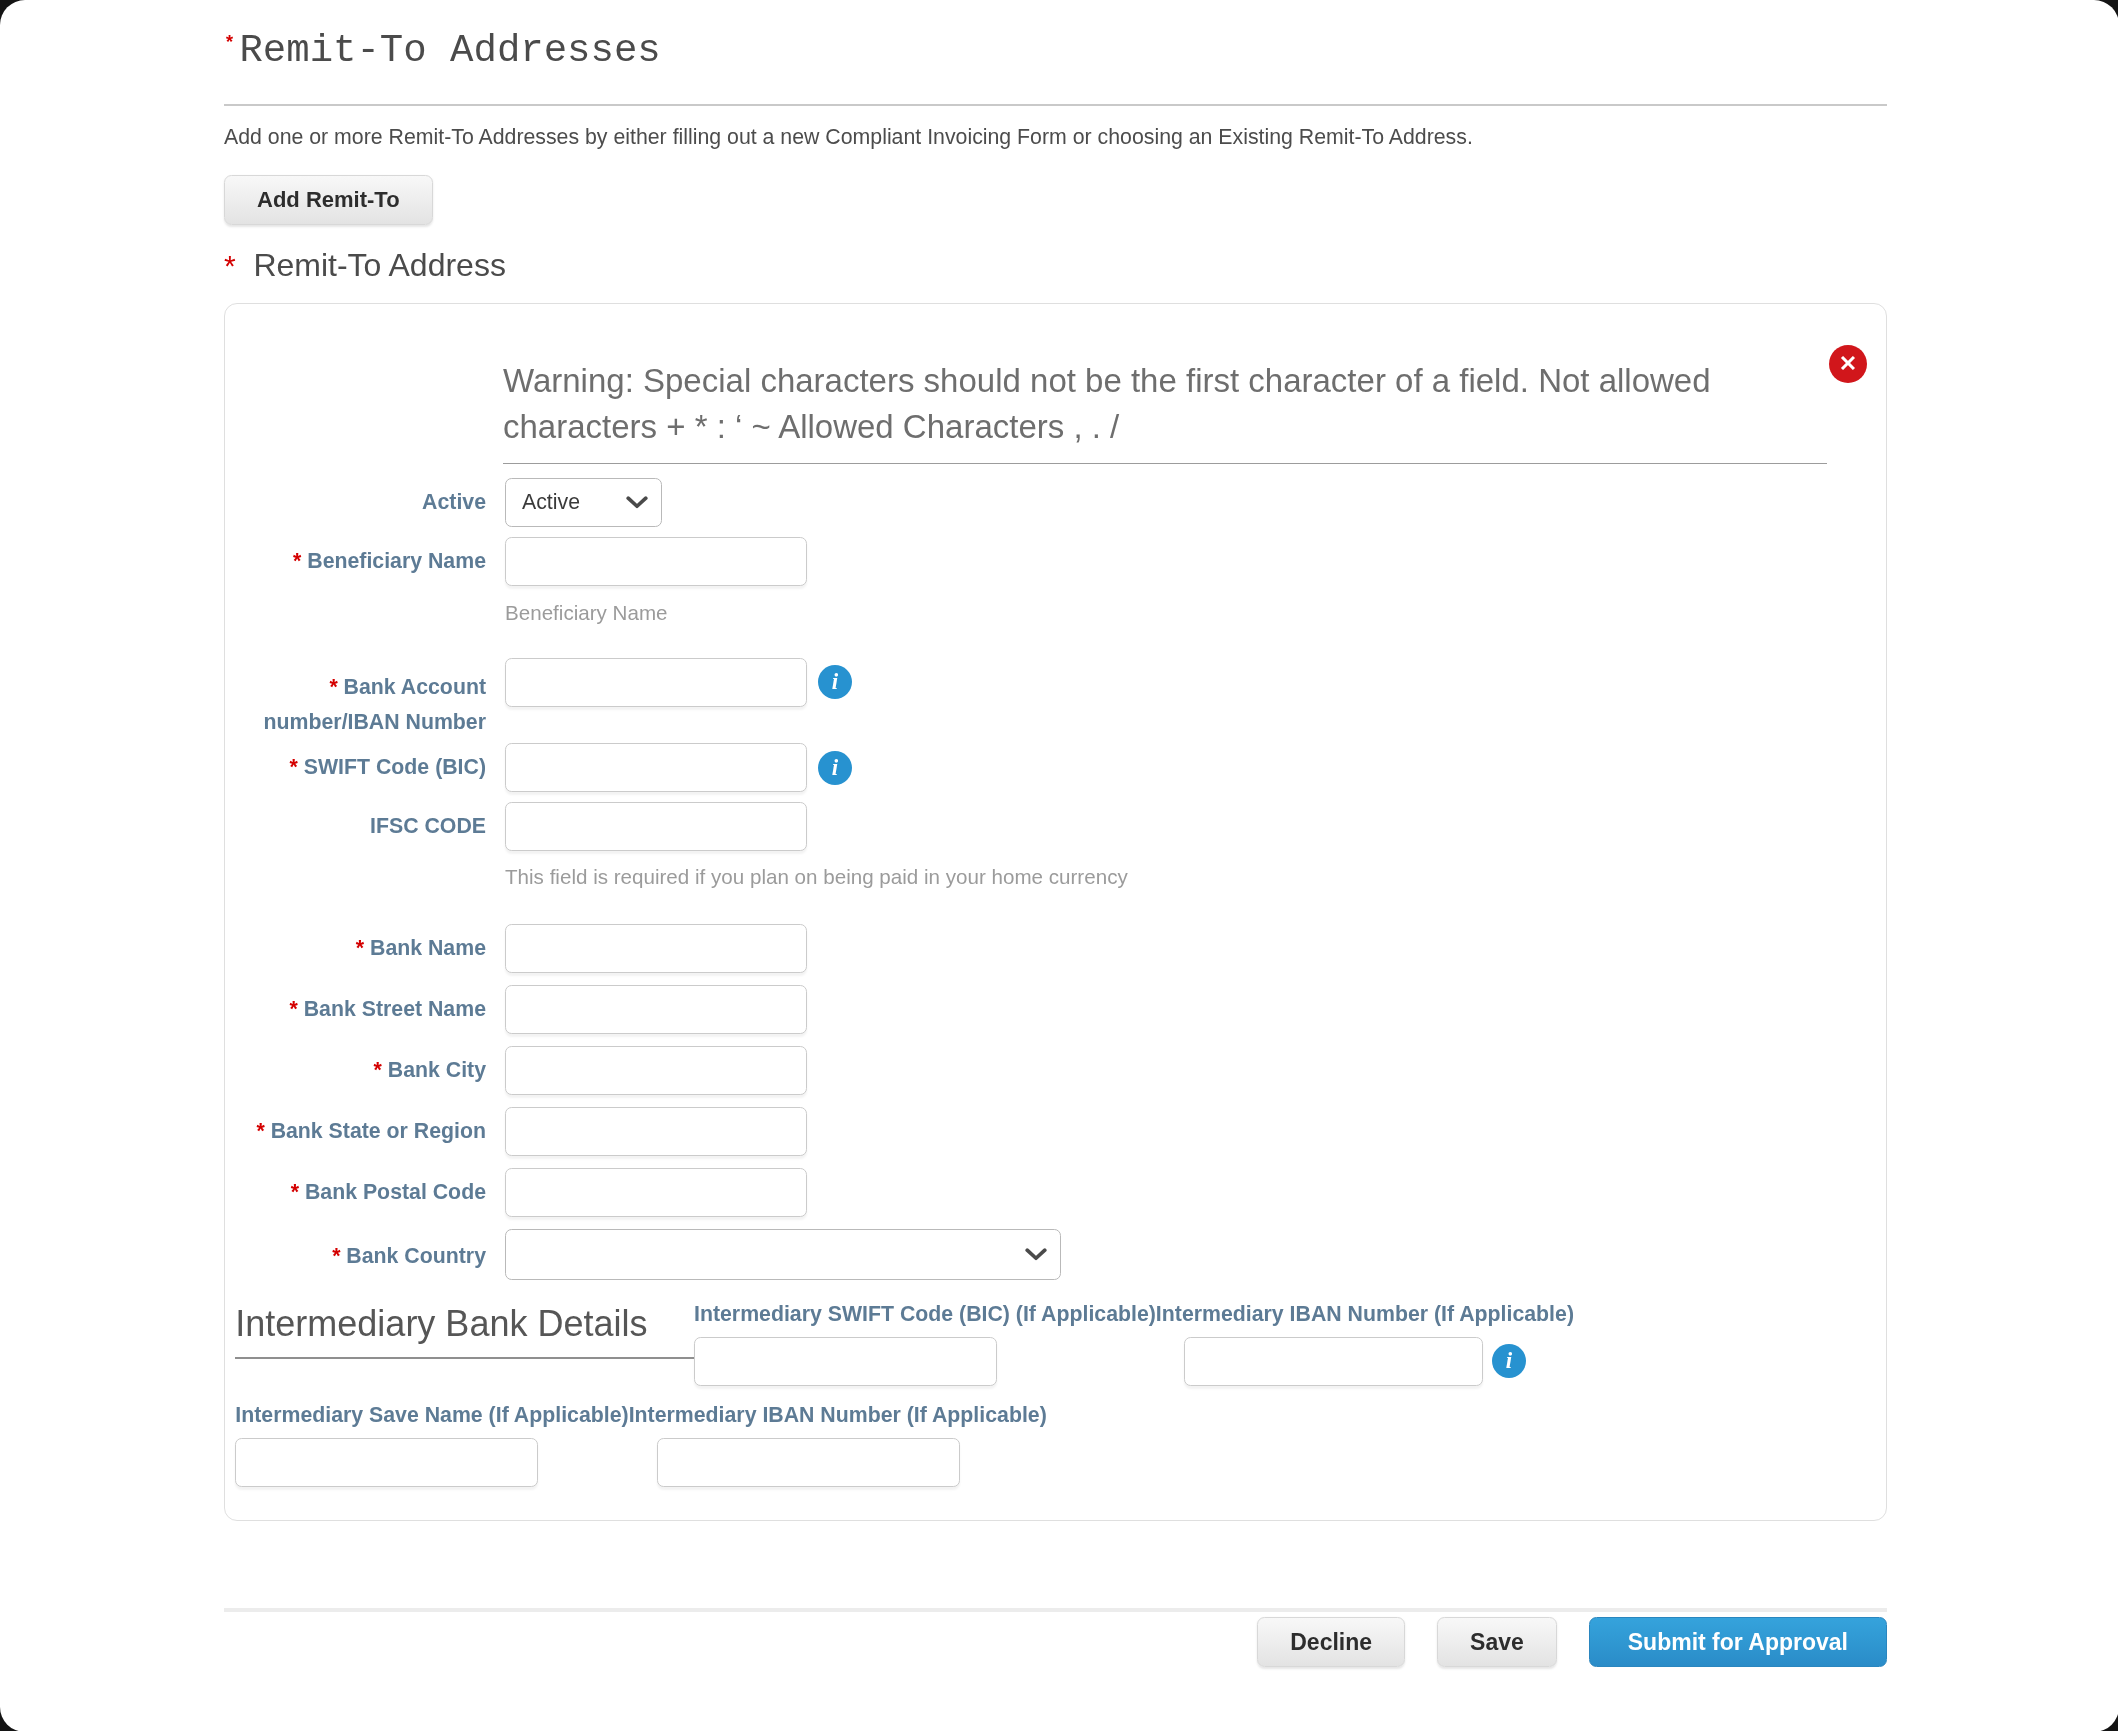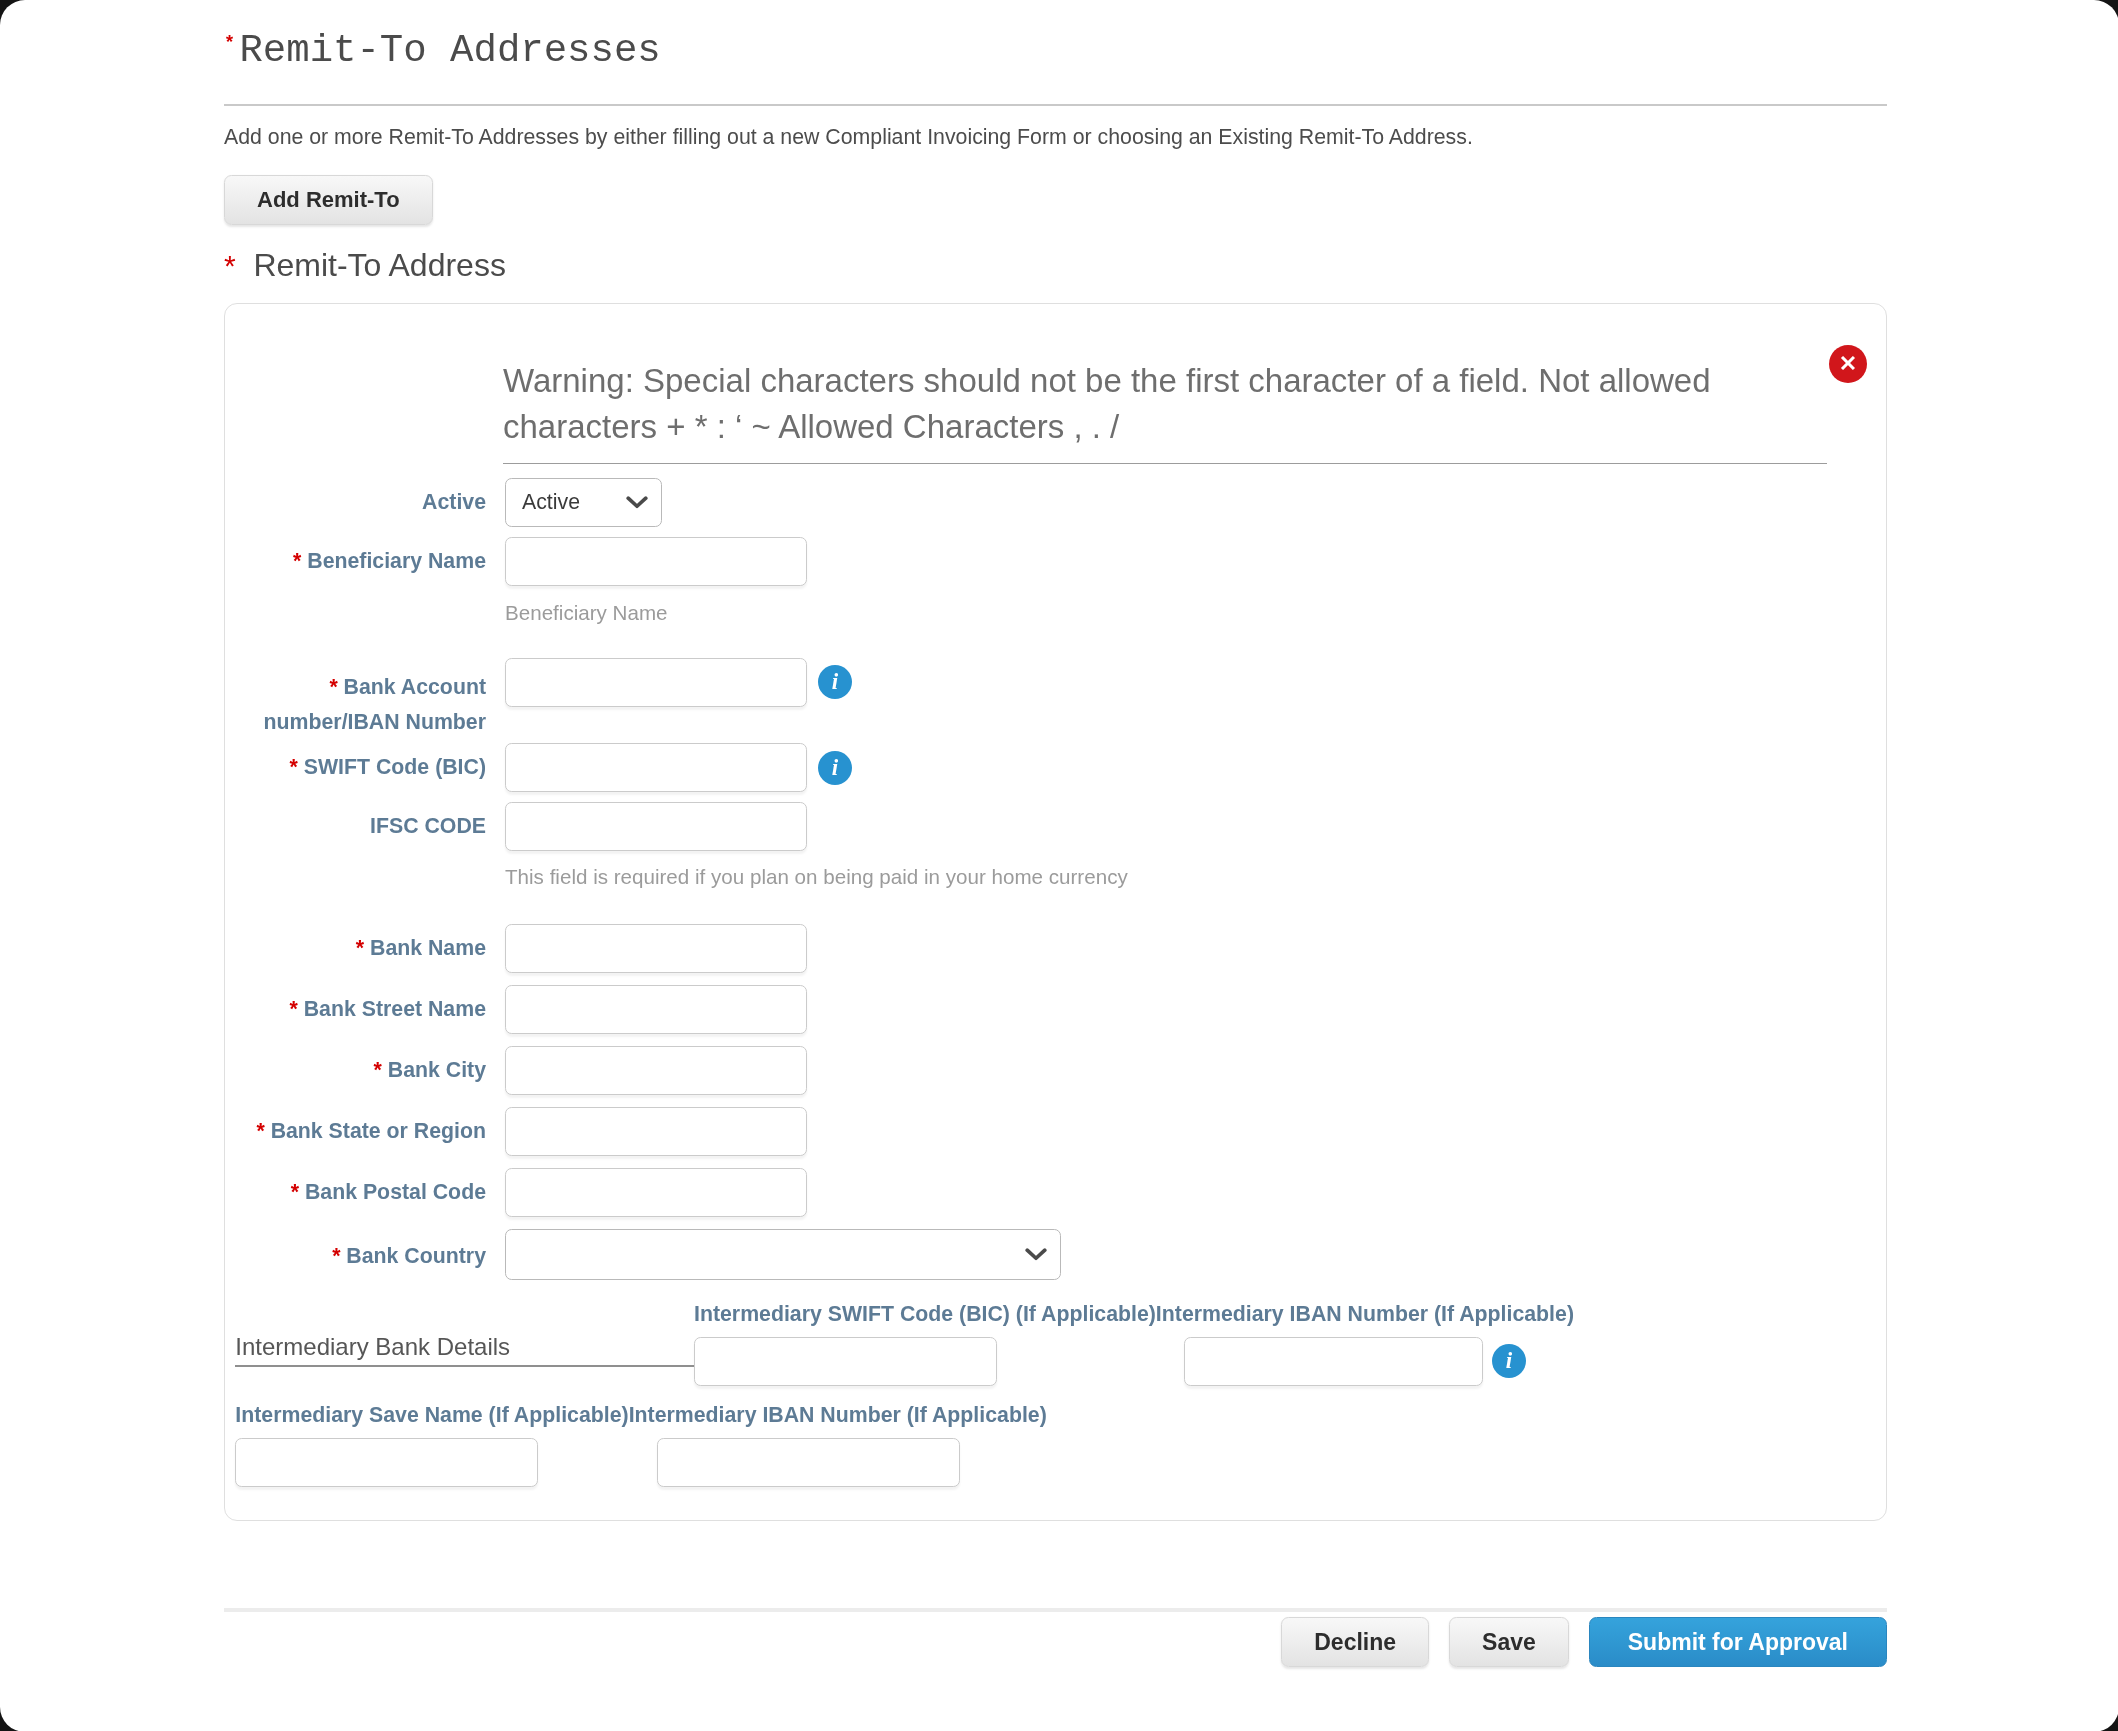--- a/index.html
+++ b/index.html
@@ -58,34 +58,34 @@
   .lbl-ifsc{top:498px;}        .inp-ifsc{top:498px;}        .hlp-ifsc{top:561px;}
   .lbl-bname{top:620px;}       .inp-bname{top:620px;}
   .lbl-bstreet{top:681px;}     .inp-bstreet{top:681px;}
   .lbl-bcity{top:742px;}      .inp-bcity{top:742px;}
   .lbl-bstate{top:803px;}     .inp-bstate{top:803px;}
   .lbl-bpostal{top:864px;}    .inp-bpostal{top:864px;}
   .lbl-bcountry{top:927px;line-height:51px;}
   .sel-country{left:280px;top:925px;width:556px;height:51px;}
 
   
-  .int-title{position:absolute;left:10.3px;top:1029px;width:465px;font-size:24px;color:#565656;
-    border-bottom:2.2px solid #8f8f8f;padding-bottom:4px;white-space:nowrap;box-sizing:border-box;}
+  .int-title{position:absolute;left:10.3px;top:999px;width:465px;font-size:36px;color:#565656;
+    border-bottom:2.2px solid #8f8f8f;padding-bottom:12px;white-space:nowrap;box-sizing:border-box;}
   .int-labels{position:absolute;display:flex;white-space:nowrap;font-size:21.3px;font-weight:700;color:#5d7b95;}
   .int-labels-1{left:469px;top:998px;}
   .int-labels-2{left:10.3px;top:1099px;}
   .inp-int-swift{left:469px;top:1033px;width:303px;}
   .inp-int-iban{left:959px;top:1033px;width:299px;}
   .ico-int{left:1267px;top:1040px;}
   .inp-int-bname{left:10.3px;top:1134px;width:303px;}
   .inp-int-iban2{left:432px;top:1134px;width:303px;}
 
   
   .divider{position:absolute;left:224px;top:1608px;width:1663px;height:3.7px;background:#ececec;}
-  .actions{position:absolute;top:1617px;right:232px;display:flex;gap:20px;align-items:flex-end;}
+  .actions{position:absolute;top:1617px;right:232px;display:flex;gap:32px;align-items:flex-end;}
   .btn-primary{display:inline-flex;align-items:center;justify-content:center;height:50px;padding:0 38px;
     background:linear-gradient(#35a3dc,#2a8cc8);border:1.5px solid #2a86bf;border-radius:7.4px;color:#fff;
     font-weight:700;font-size:23px;cursor:pointer;font-family:inherit;white-space:nowrap;}
   .actions .btn-gray{font-size:23px;}
 </style>
 </head>
 <body>
 
 <div class="page">
 

